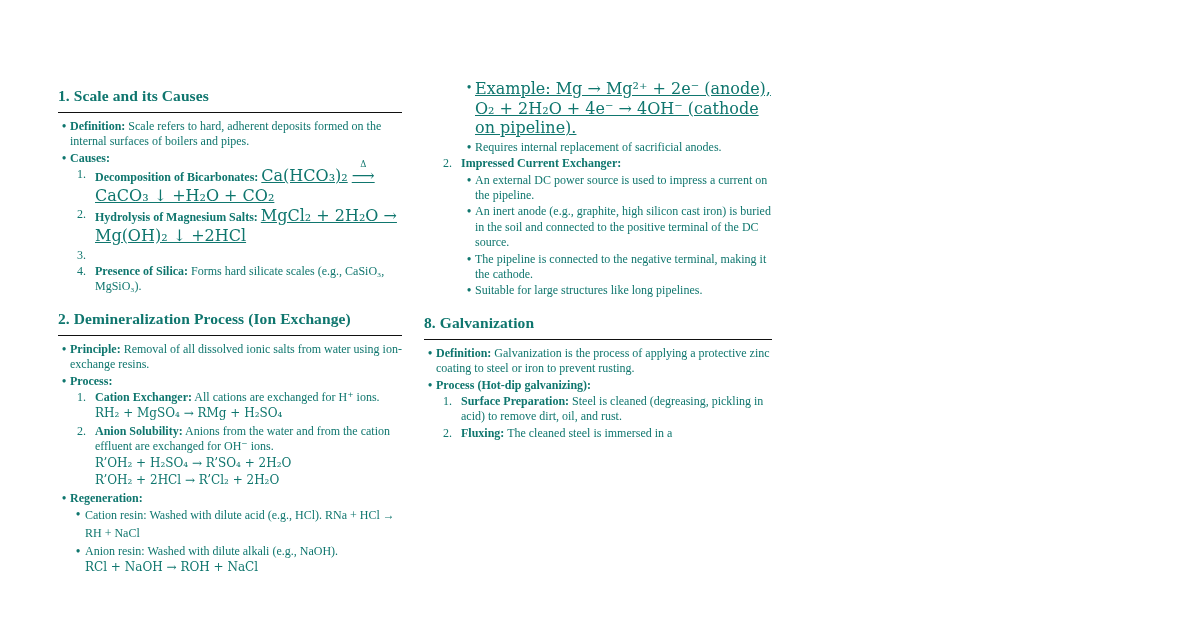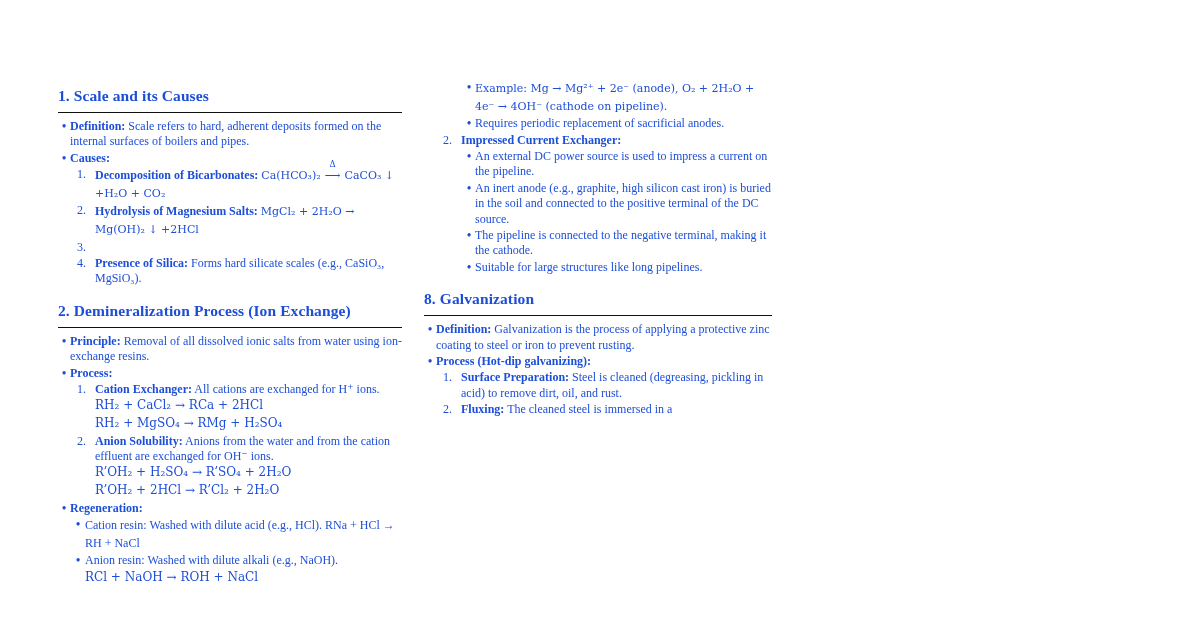--- a/index.html
+++ b/index.html
@@ -1,20 +1,20 @@
 <!DOCTYPE html>
 <html><head>
 <meta charset="utf-8">
 <style>
   * { margin:0; padding:0; box-sizing:border-box; }
   html,body { background:#ffffff; }
   .page {
     position:relative; width:1191px; height:626px; background:#ffffff;
     font-family:"Liberation Serif","DejaVu Serif",serif;
-    color:#1d4ed8; overflow:hidden;
+    color:#0f766e; overflow:hidden;
   }
   .col { position:absolute; }
   #col-left  { left:58px;  top:86px; width:344px; }
   #col-right { left:424px; top:79px; width:348px; }
 
   .sec-heading {
     font-size:15.5px; font-weight:bold; line-height:20px;
     padding-bottom:6px; border-bottom:1.8px solid #111;
     margin-bottom:6px; letter-spacing:0.1px;
   }
@@ -31,21 +31,21 @@
   .l2n { padding-left:19px; }
   .l2n > .marker { width:18px; }
   
   .l2b { padding-left:18px; }
   .l2b > .marker { width:9px; font-weight:bold; }
   
   .l3b { padding-left:43px; }
   .l3b > .marker { width:8px; font-weight:bold; }
 
   .lbl { font-weight:bold; }
-  .f { font-family:"DejaVu Serif",serif; font-size:11px; }
+  .f { font-family:"DejaVu Serif",serif; font-size:16px;text-decoration:underline; }
   .content.tall { line-height:17.6px; }
   .fline { font-family:"DejaVu Serif",serif; font-size:12px; line-height:17.6px; }
   .ind-num  { margin-left:37px; }  
   .ind-bul  { margin-left:27px; }  
 
   .darrow { position:relative; display:inline-block; padding:0 1px; }
   .darrow .dtop {
     position:absolute; top:-7px; left:50%; transform:translateX(-50%);
     font-size:8.5px; line-height:8px; font-family:"DejaVu Serif",serif;
   }
@@ -97,21 +97,20 @@
 
     <div class="li l1">
       <span class="marker">•</span>
       <div class="content"><b class="lbl">Process:</b></div>
     </div>
 
     <div class="li l2n">
       <span class="marker">1.</span>
       <div class="content"><b class="lbl">Cation Exchanger:</b> <span>All cations are exchanged for H⁺ ions.</span></div>
     </div>
-    <div class="fline ind-num">RH₂ + CaCl₂ → RCa + 2HCl</div>
     <div class="fline ind-num">RH₂ + MgSO₄ → RMg + H₂SO₄</div>
 
     <div class="li l2n">
       <span class="marker">2.</span>
       <div class="content"><b class="lbl">Anion Solubility:</b> <span>Anions from the water and from the cation effluent are exchanged for OH⁻ ions.</span></div>
     </div>
     <div class="fline ind-num">R’OH₂ + H₂SO₄ → R’SO₄ + 2H₂O</div>
     <div class="fline ind-num">R’OH₂ + 2HCl → R’Cl₂ + 2H₂O</div>
 
     <div class="li l1">
@@ -134,21 +133,21 @@
 
   <div class="col" id="col-right">
 
     <div class="li l3b">
       <span class="marker">•</span>
       <div class="content tall"><span class="f">Example: Mg → Mg²⁺ + 2e⁻ (anode), O₂ + 2H₂O + 4e⁻ → 4OH⁻ (cathode on pipeline).</span></div>
     </div>
 
     <div class="li l3b">
       <span class="marker">•</span>
-      <div class="content"><span>Requires periodic replacement of sacrificial anodes.</span></div>
+      <div class="content"><span>Requires internal replacement of sacrificial anodes.</span></div>
     </div>
 
     <div class="li l2n">
       <span class="marker">2.</span>
       <div class="content"><b class="lbl">Impressed Current Exchanger:</b></div>
     </div>
 
     <div class="li l3b">
       <span class="marker">•</span>
       <div class="content"><span>An external DC power source is used to impress a current on the pipeline.</span></div>

